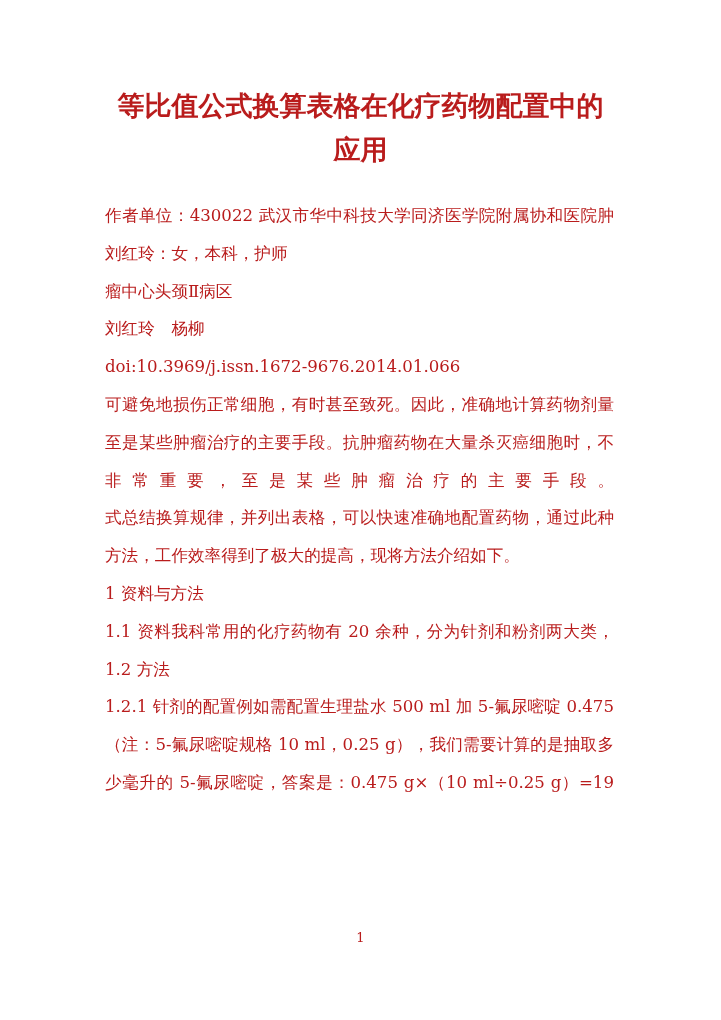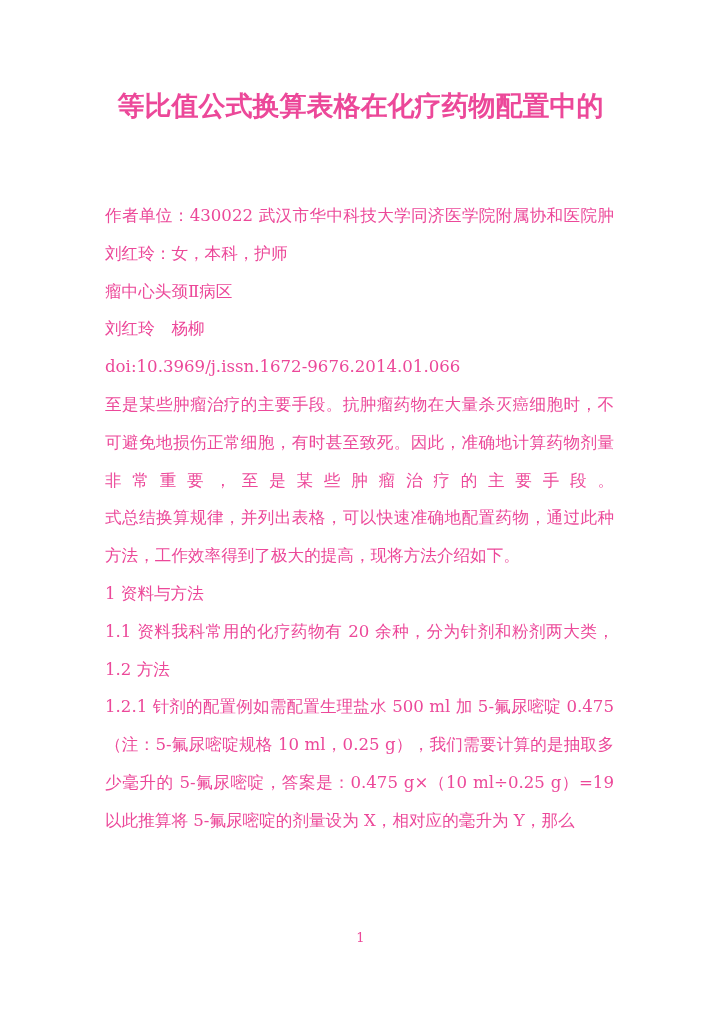--- a/index.html
+++ b/index.html
@@ -5,21 +5,21 @@
   html, body {
     margin: 0;
     padding: 0;
     background: #ffffff;
   }
   .page {
     position: relative;
     width: 721px;
     height: 1020px;
     background: #ffffff;
-    color: #ec4899;
+    color: #b91c1c;
     font-family: "DejaVu Serif", "Liberation Serif", serif;
     overflow: hidden;
   }
   .doc-title {
     position: absolute;
     top: 84px;
     left: 70px;
     width: 581px;
     text-align: center;
     font-size: 27px;
@@ -61,37 +61,37 @@
     line-height: 20px;
   }
 </style>
 </head>
 <body>
 
 <div class="page">
 
   <h1 class="doc-title">
     <span class="title-line">等比值公式换算表格在化疗药物配置中的</span>
+    <span class="title-line">应用</span>
   </h1>
 
   <div class="body-text">
     <div class="line j">作者单位：430022 武汉市华中科技大学同济医学院附属协和医院肿</div>
     <div class="line l">刘红玲：女，本科，护师</div>
     <div class="line l">瘤中心头颈Ⅱ病区</div>
     <div class="line l">刘红玲　杨柳</div>
     <div class="line l">doi:10.3969/j.issn.1672-9676.2014.01.066</div>
+    <div class="line j">可避免地损伤正常细胞，有时甚至致死。因此，准确地计算药物剂量</div>
     <div class="line j">至是某些肿瘤治疗的主要手段。抗肿瘤药物在大量杀灭癌细胞时，不</div>
-    <div class="line j">可避免地损伤正常细胞，有时甚至致死。因此，准确地计算药物剂量</div>
     <div class="line j">非常重要，至是某些肿瘤治疗的主要手段。我们探索发现运用等比值公</div>
     <div class="line j">式总结换算规律，并列出表格，可以快速准确地配置药物，通过此种</div>
     <div class="line l">方法，工作效率得到了极大的提高，现将方法介绍如下。</div>
     <div class="line l">1 资料与方法</div>
     <div class="line j">1.1 资料我科常用的化疗药物有 20 余种，分为针剂和粉剂两大类，</div>
     <div class="line l">1.2 方法</div>
     <div class="line j">1.2.1 针剂的配置例如需配置生理盐水 500 ml 加 5-氟尿嘧啶 0.475 g</div>
     <div class="line j">（注：5-氟尿嘧啶规格 10 ml，0.25 g），我们需要计算的是抽取多</div>
     <div class="line j">少毫升的 5-氟尿嘧啶，答案是：0.475 g×（10 ml÷0.25 g）=19 ml，</div>
-    <div class="line l">以此推算将 5-氟尿嘧啶的剂量设为 X，相对应的毫升为 Y，那么</div>
   </div>
 
   <div class="page-number">1</div>
 
 </div>
 
 </body></html>

